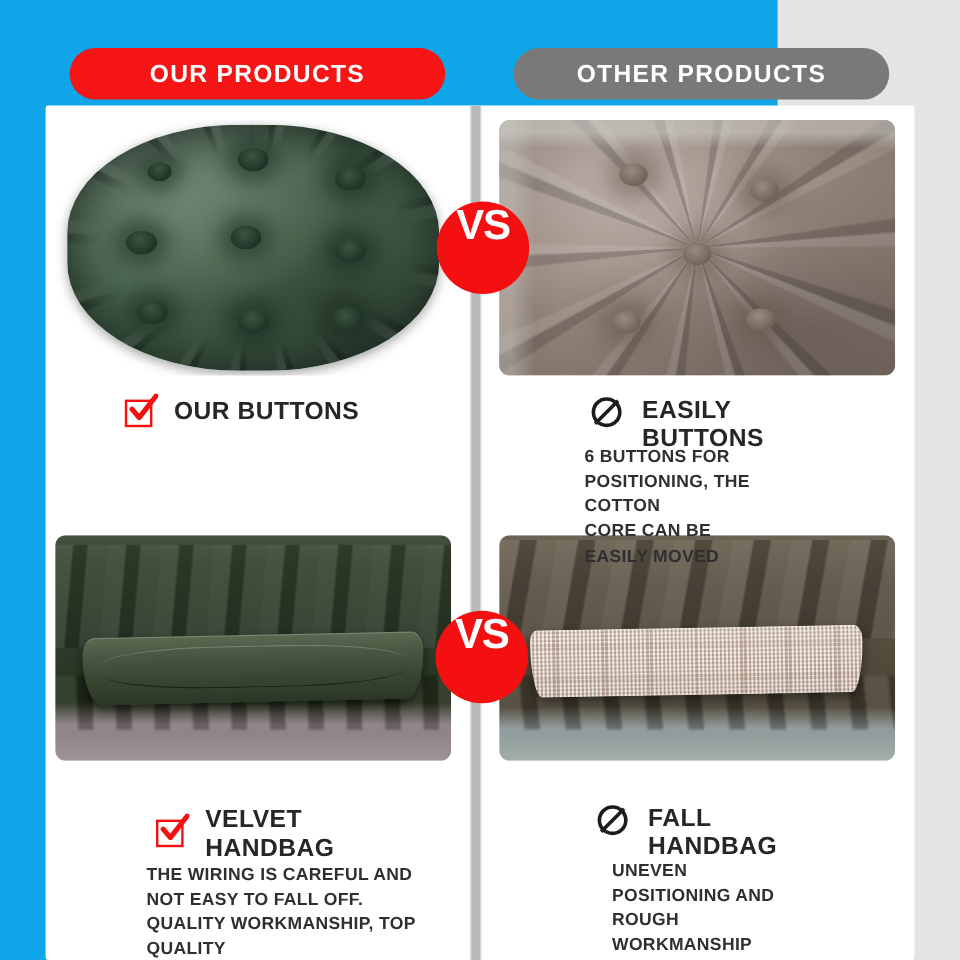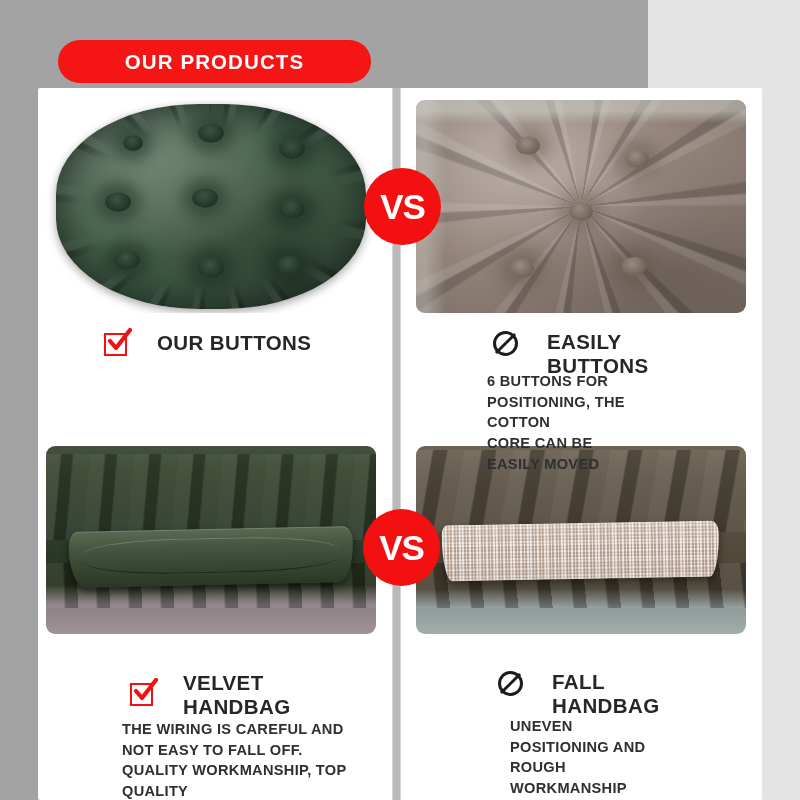--- a/index.html
+++ b/index.html
@@ -6,21 +6,21 @@
   * { box-sizing: border-box; margin: 0; padding: 0; }
   html, body {
     width: 800px; height: 800px;
     background: #e4e4e4;
     font-family: "Liberation Sans", sans-serif;
     overflow: hidden;
   }
   .stage {
     position: relative;
     width: 648px; height: 800px;
-    background: #a3a3a3;
+    background: #0ea5e9;
     padding-left: 32px;
   }
 
   
   .badge {
     position: absolute;
     top: 40px;
     height: 43px;
     border-radius: 22px;
     display: flex;
@@ -227,35 +227,35 @@
     transform: rotate(-1deg);
   }
 
   
   .vs {
     position: absolute;
     width: 77px; height: 77px;
     border-radius: 50%;
     background: #f41010;
     color: #ffffff;
-    display: flex; align-items: center; justify-content: center;
+    display: flex; align-items: flex-start; justify-content: center;
     font-weight: bold;
     font-size: 35px;
     letter-spacing: -1px;
     z-index: 40;
   }
   .vs-1 { left: 364px; top: 168px; }
   .vs-2 { left: 363px; top: 509px; }
 
   
   .feature {
     position: absolute;
     display: flex;
     align-items: flex-start;
-    gap: 25px;
+    gap: 13px;
   }
   .feature .icon { flex: 0 0 auto; width: 30px; height: 30px; position: relative; }
   .feature .title {
     font-weight: bold;
     font-size: 20.5px;
     color: #262626;
     letter-spacing: .4px;
     line-height: 1.15;
     padding-top: 3px;
     white-space: pre-line;
@@ -309,20 +309,23 @@
   .feat-br { left: 497px; top: 667px; }
   .copy-br { left: 510px; top: 716px; }
 </style>
 </head>
 <body>
 
 <div class="stage">
 
   <div class="badge badge-ours">
     <span>OUR PRODUCTS</span>
+  </div>
+  <div class="badge badge-other">
+    <span>OTHER PRODUCTS</span>
   </div>
 
   <div class="panel"></div>
 
   <div class="divider"></div>
 
   <div class="col col-left">
 
     <div class="cell cell-top">
       <div class="photo photo-top">

